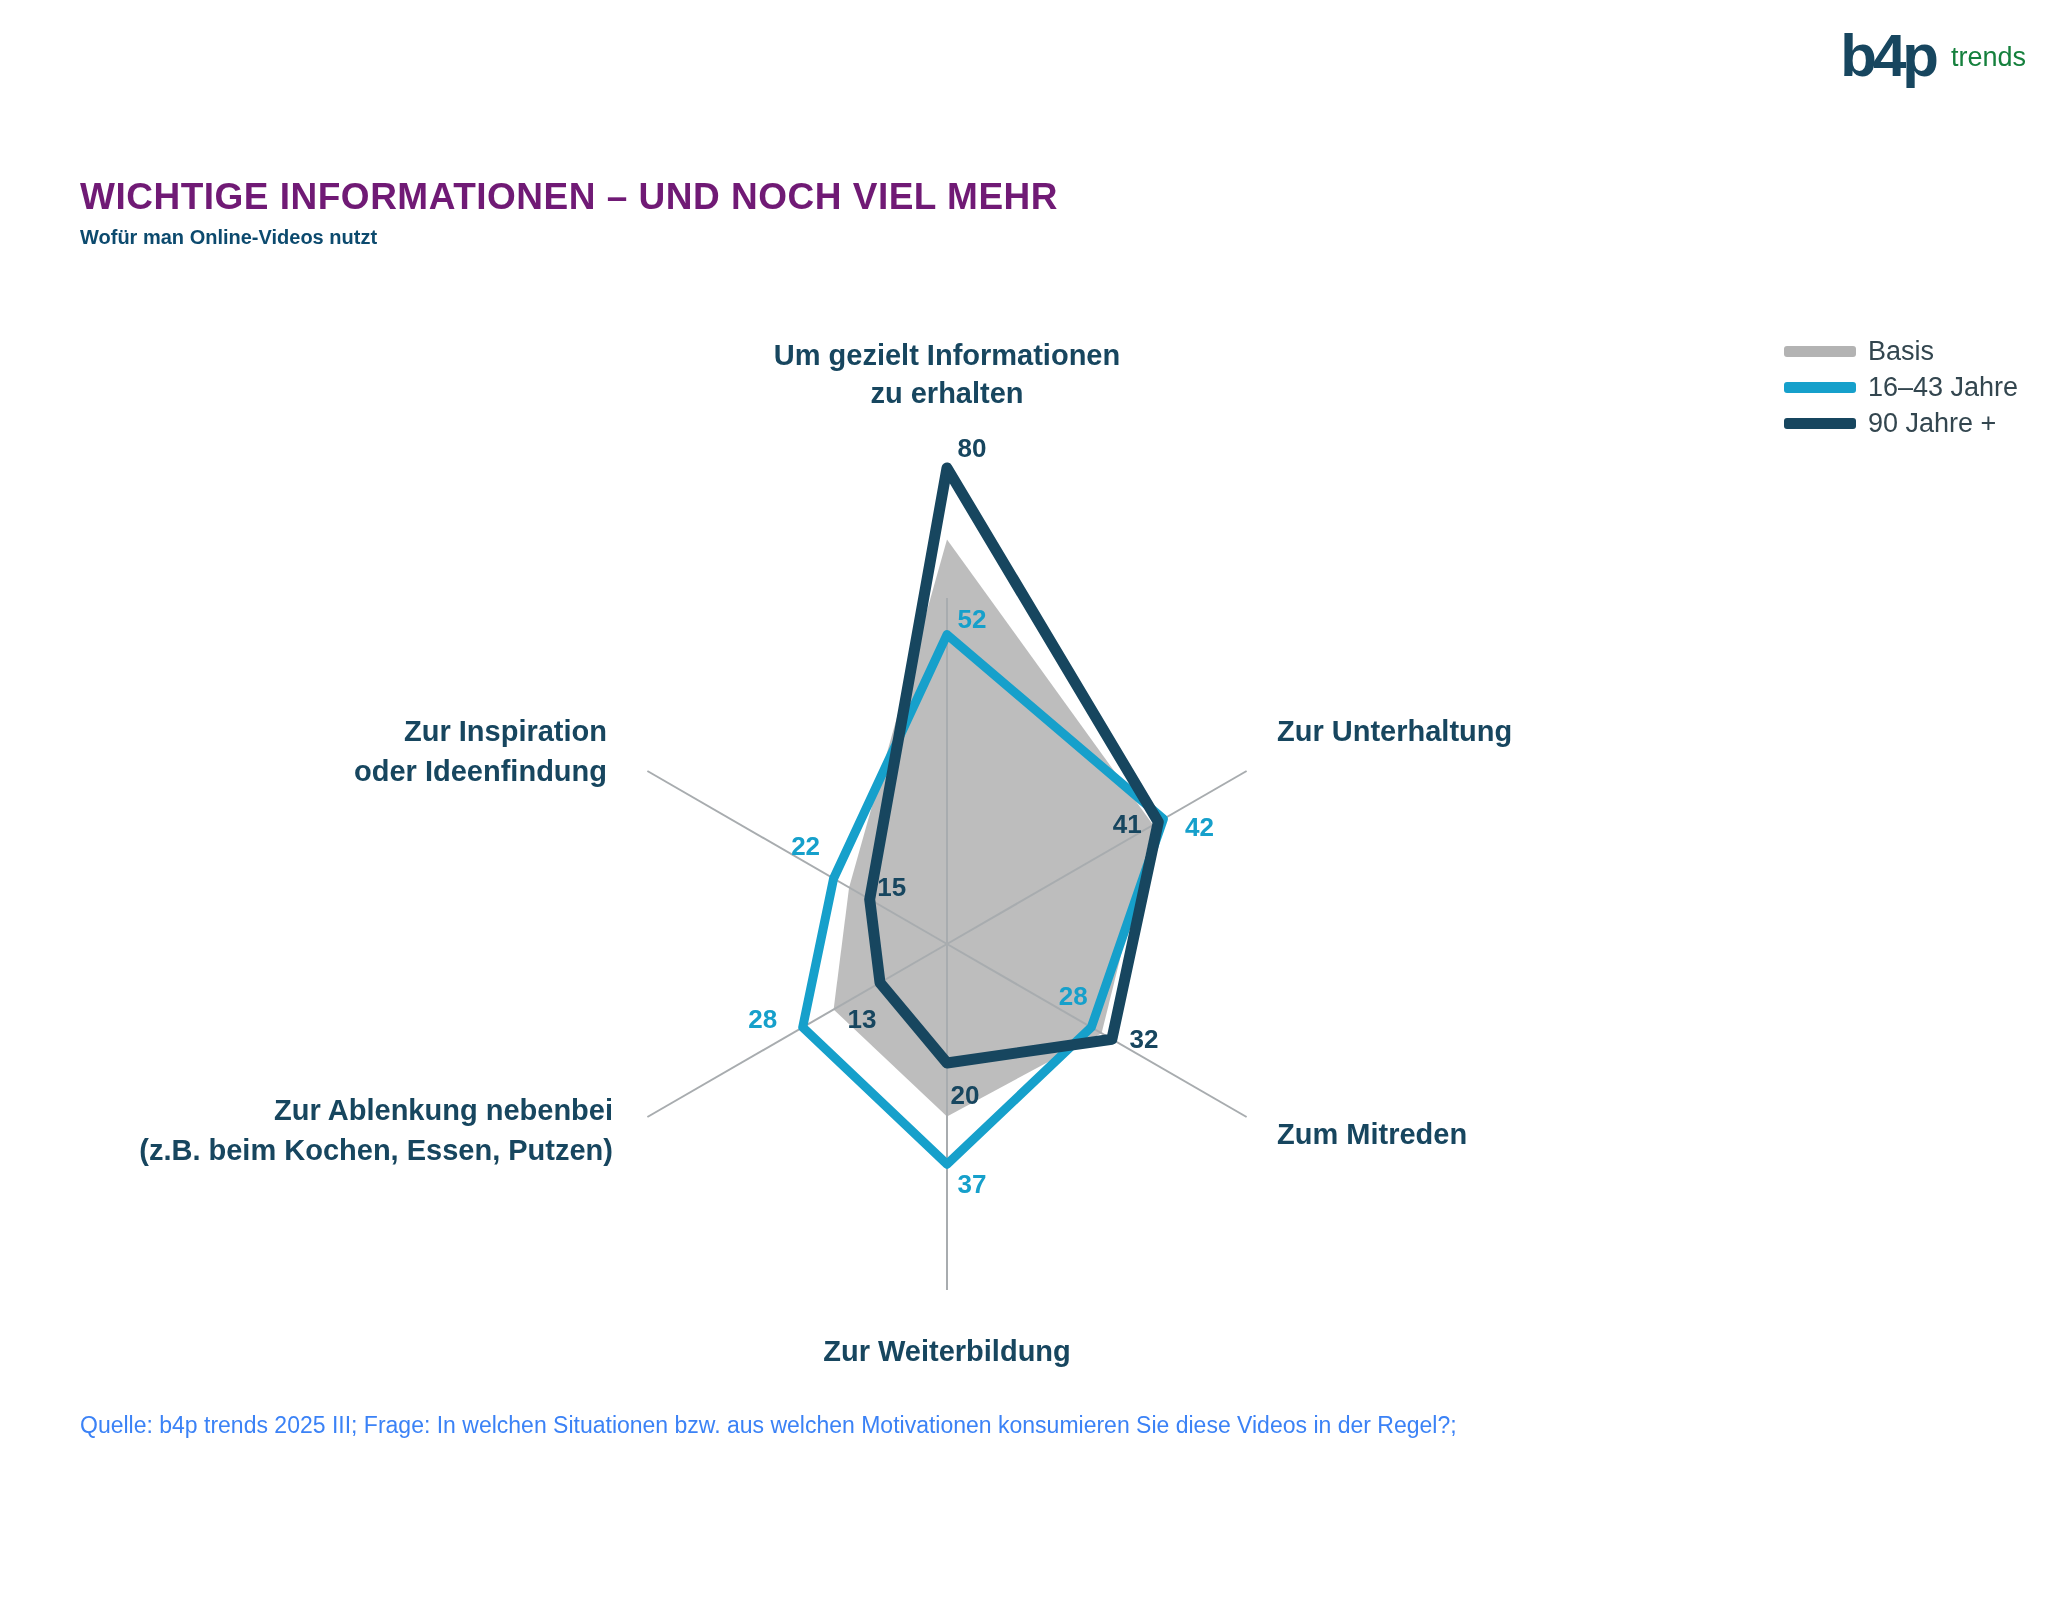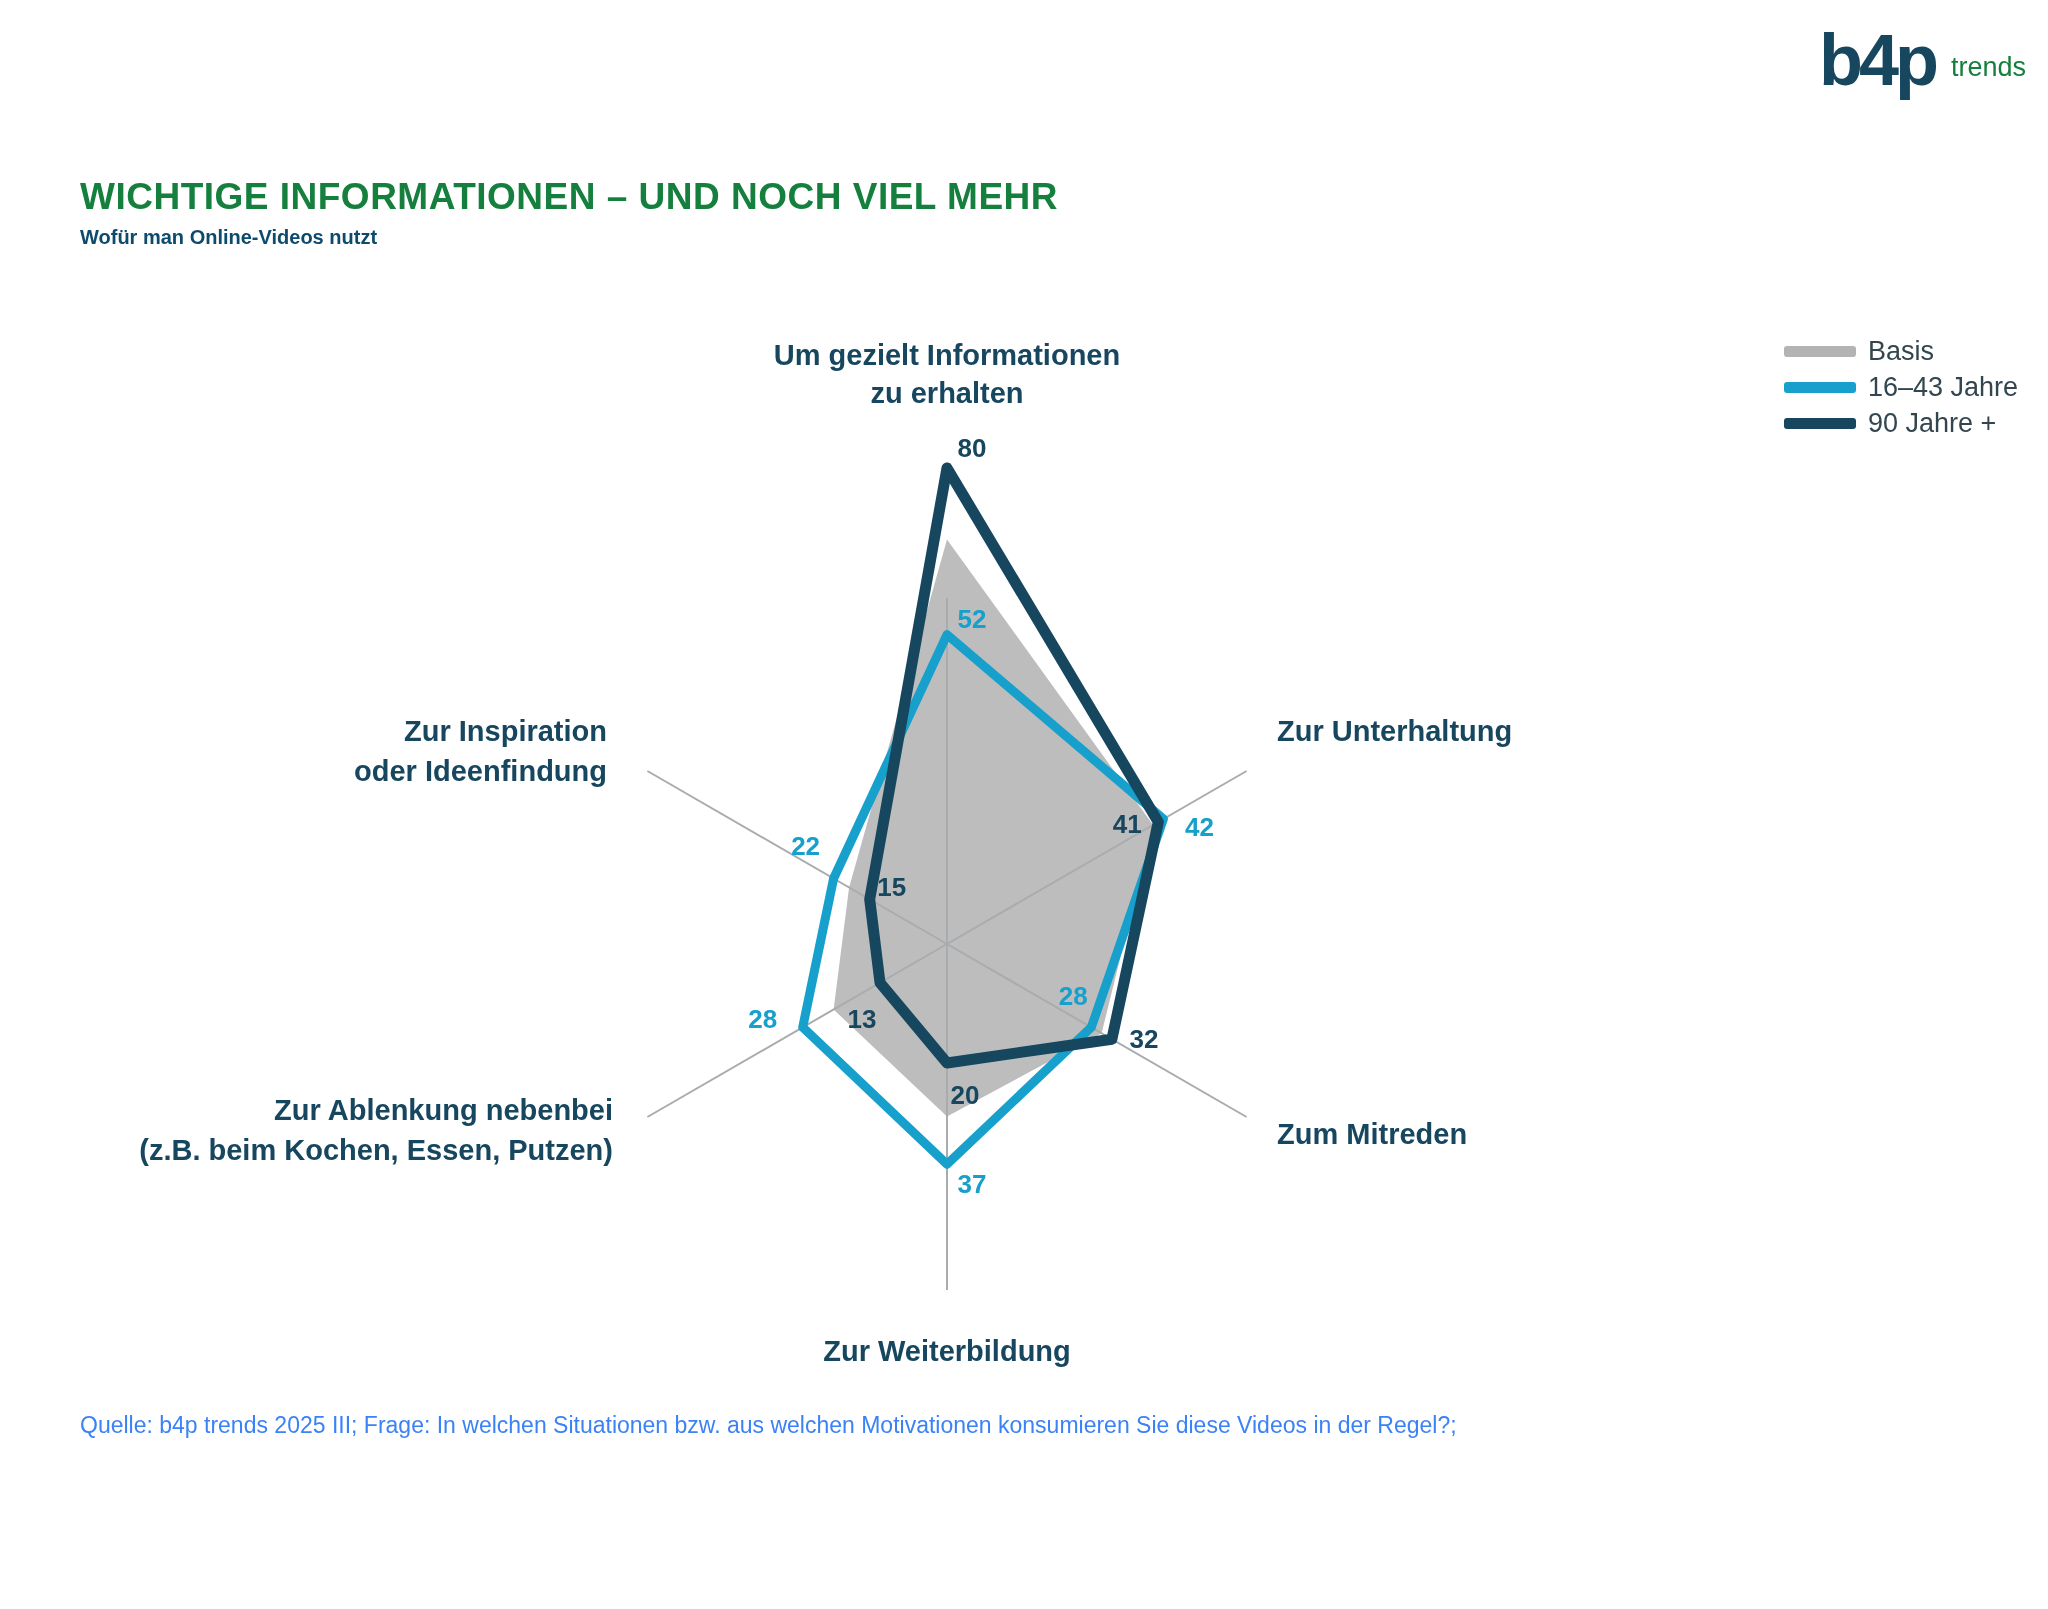--- a/index.html
+++ b/index.html
@@ -1,25 +1,25 @@
 <!DOCTYPE html>
 <html><head>
 <meta charset="utf-8">
 <style>
   html,body{margin:0;padding:0;background:#ffffff;}
   body{
     width:2048px;height:1609px;position:relative;overflow:hidden;
     font-family:"Liberation Sans", sans-serif;
   }
   .header{position:absolute;left:80px;top:176px;}
-  .title{font-size:37px;font-weight:bold;color:#15803d;letter-spacing:0.5px;}
+  .title{font-size:37px;font-weight:bold;color:#701a75;letter-spacing:0.5px;}
   .subtitle{font-size:20px;font-weight:bold;color:#0c4a6e;margin-top:8px;}
 
   .logo{position:absolute;top:30px;right:22px;display:flex;align-items:flex-end;}
-  .logo-main{font-size:72px;font-weight:800;color:#17465f;line-height:0.85;letter-spacing:-4px;}
+  .logo-main{font-size:60px;font-weight:800;color:#17465f;line-height:0.85;letter-spacing:-4px;}
   .logo-suffix{font-size:27px;color:#15803d;margin-left:16px;margin-bottom:8px;}
 
   .legend{position:absolute;top:336px;right:30px;}
   .legend-row{display:flex;align-items:center;margin-bottom:5px;}
   .legend-swatch{width:72px;height:11px;border-radius:3px;margin-right:12px;flex:0 0 auto;}
   .legend-label{font-size:27px;color:#33464f;white-space:nowrap;}
 
   #radar{position:absolute;left:0;top:0;}
   #radar text{font-family:"Liberation Sans", sans-serif;}
   .cat-label{font-size:29px;font-weight:bold;fill:#17465f;}

